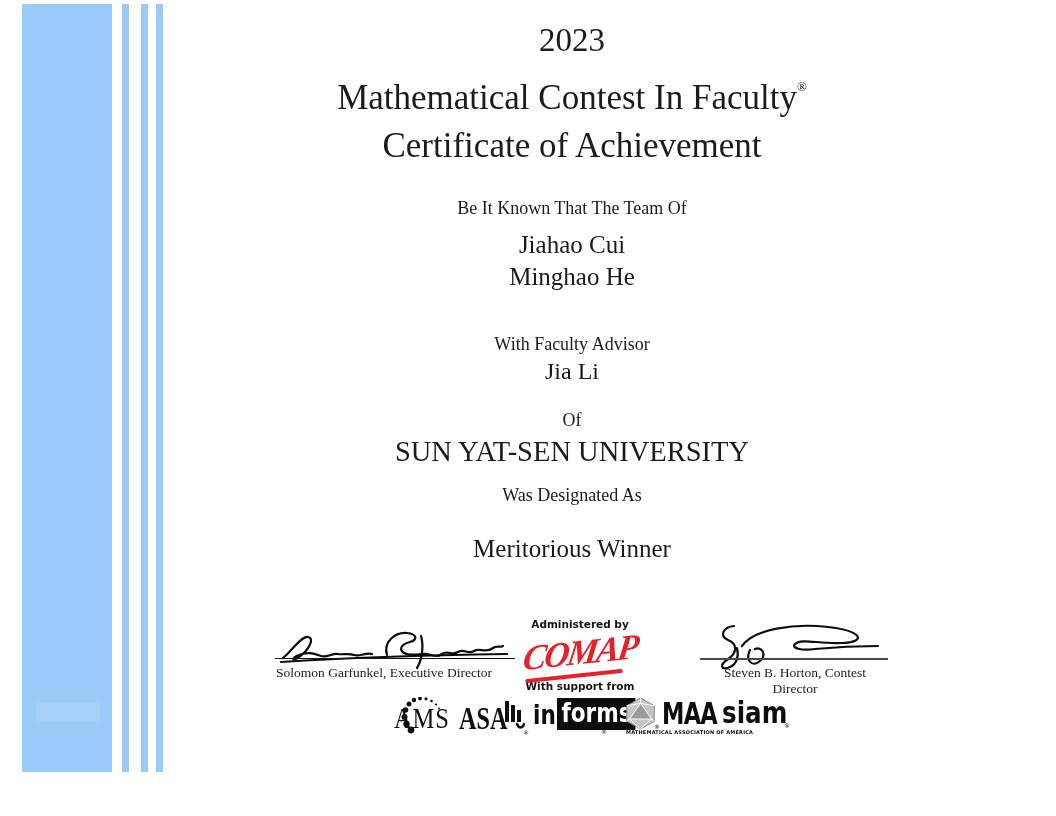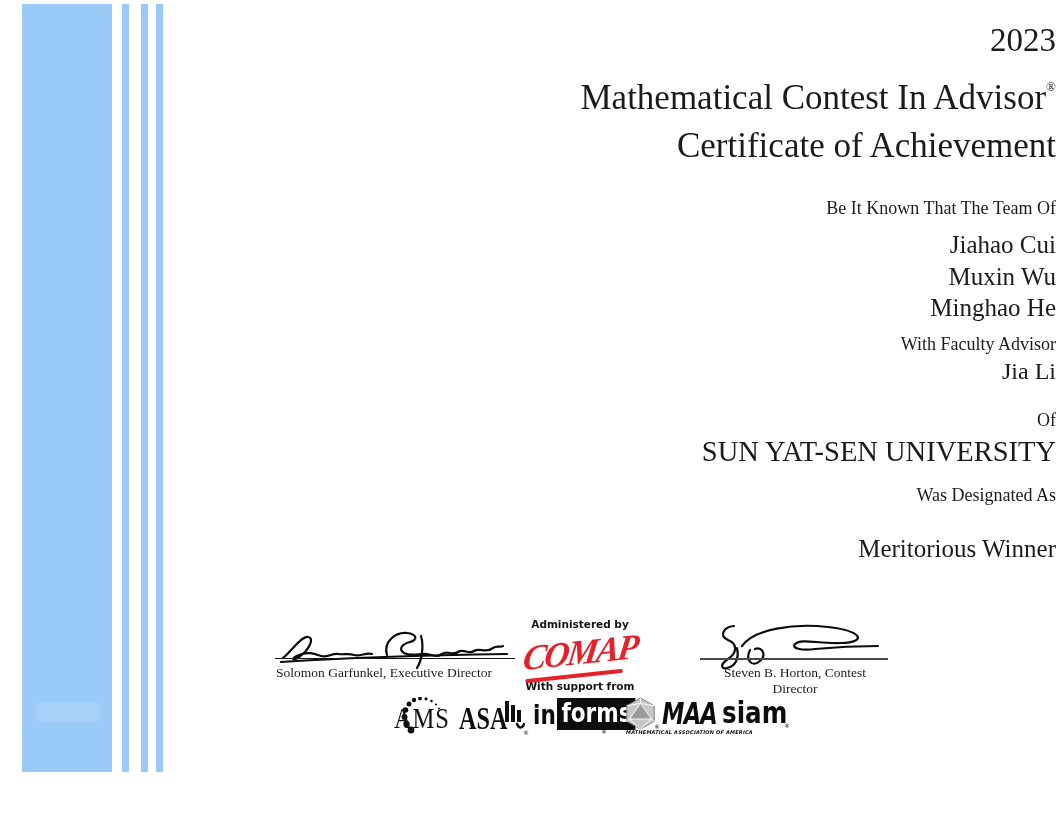--- a/index.html
+++ b/index.html
@@ -10,21 +10,21 @@
   
   .band{position:absolute;top:4px;height:768px;background:#9ACAF8;}
   .band-wide{left:22px;width:90px;}
   .band-s1{left:122px;width:7px;}
   .band-s2{left:141px;width:7px;}
   .band-s3{left:156px;width:7px;}
   .band-watermark{left:36px;top:703px;width:64px;height:18px;background:rgba(255,255,255,0.16);
         border-radius:2px;filter:blur(1px);}
 
   
-  .cline{position:absolute;left:88px;width:968px;text-align:right;white-space:nowrap;}
+  .cline{position:absolute;left:88px;width:968px;text-align:center;white-space:nowrap;}
   .year{top:22px;font-size:33px;}
   .title{top:78px;font-size:35px;}
   .title .reg{font-size:13px;vertical-align:18px;}
   .subtitle{top:126px;font-size:35px;}
   .small-label{font-size:18px;}
   .team-intro{top:198px;}
   .team-list{top:229px;font-size:25px;line-height:31.5px;}
   .advisor-intro{top:334px;}
   .advisor-name{top:358px;font-size:24px;}
   .of-label{top:410px;}
@@ -61,21 +61,21 @@
   .ams-text{position:absolute;left:22px;top:4px;font-size:30px;letter-spacing:1px;transform:scaleX(0.82);
          transform-origin:left center;color:#101010;}
   .asa{left:459px;top:701px;width:70px;height:34px;font-family:"Liberation Serif", serif;}
   .asa-text{position:absolute;left:0;top:0;font-size:31px;font-weight:bold;transform:scaleX(0.78);
          transform-origin:left center;color:#101010;}
   .asa-bars{position:absolute;left:46px;top:-2px;}
   .informs{left:533px;top:698px;height:33px;}
   .informs-row{display:flex;align-items:center;height:32px;transform:scaleX(0.8);transform-origin:left center;
          font-weight:bold;font-size:27px;color:#0d0d0d;}
   .informs-box{background:#0d0d0d;color:#ffffff;padding:1px 5px 4px 5px;margin-left:2px;line-height:27px;}
-  .maa{left:624px;top:696px;width:110px;height:40px;font-style:italic;}
+  .maa{left:624px;top:696px;width:110px;height:40px;}
   .maa-text{position:absolute;left:38px;top:0px;font-size:30px;font-weight:bold;letter-spacing:-1px;
          transform:scaleX(0.75);transform-origin:left center;color:#0d0d0d;}
   .maa-caption{position:absolute;left:2px;top:33px;font-size:5px;font-weight:bold;white-space:nowrap;
          letter-spacing:0.2px;color:#0d0d0d;}
   .siam{left:722px;top:700px;width:80px;height:30px;}
   .siam-text{display:inline-block;font-size:30px;font-weight:bold;line-height:26px;transform:scaleX(0.82);
          transform-origin:left center;color:#0d0d0d;}
   .reg-tiny{position:absolute;font-size:6px;font-family:"DejaVu Sans", sans-serif;color:#0d0d0d;}
 </style>
 </head>
@@ -83,27 +83,26 @@
 
 <div class="page">
 
   <div class="band band-wide"></div>
   <div class="band band-s1"></div>
   <div class="band band-s2"></div>
   <div class="band band-s3"></div>
   <div class="abs band-watermark"></div>
 
   <div class="cline year">2023</div>
-  <div class="cline title"><span>Mathematical Contest In Advisor</span><span class="reg">®</span></div>
+  <div class="cline title"><span>Mathematical Contest In Faculty</span><span class="reg">®</span></div>
   <div class="cline subtitle">Certificate of Achievement</div>
 
   <div class="cline small-label team-intro">Be It Known That The Team Of</div>
   <div class="cline team-list">
     <div>Jiahao Cui</div>
-    <div>Muxin Wu</div>
     <div>Minghao He</div>
   </div>
   <div class="cline small-label advisor-intro">With Faculty Advisor</div>
   <div class="cline advisor-name">Jia Li</div>
   <div class="cline small-label of-label">Of</div>
   <div class="cline institution">SUN YAT-SEN UNIVERSITY</div>
   <div class="cline small-label designation-intro">Was Designated As</div>
   <div class="cline designation">Meritorious Winner</div>
 
   <div class="sig-block sig-left">

